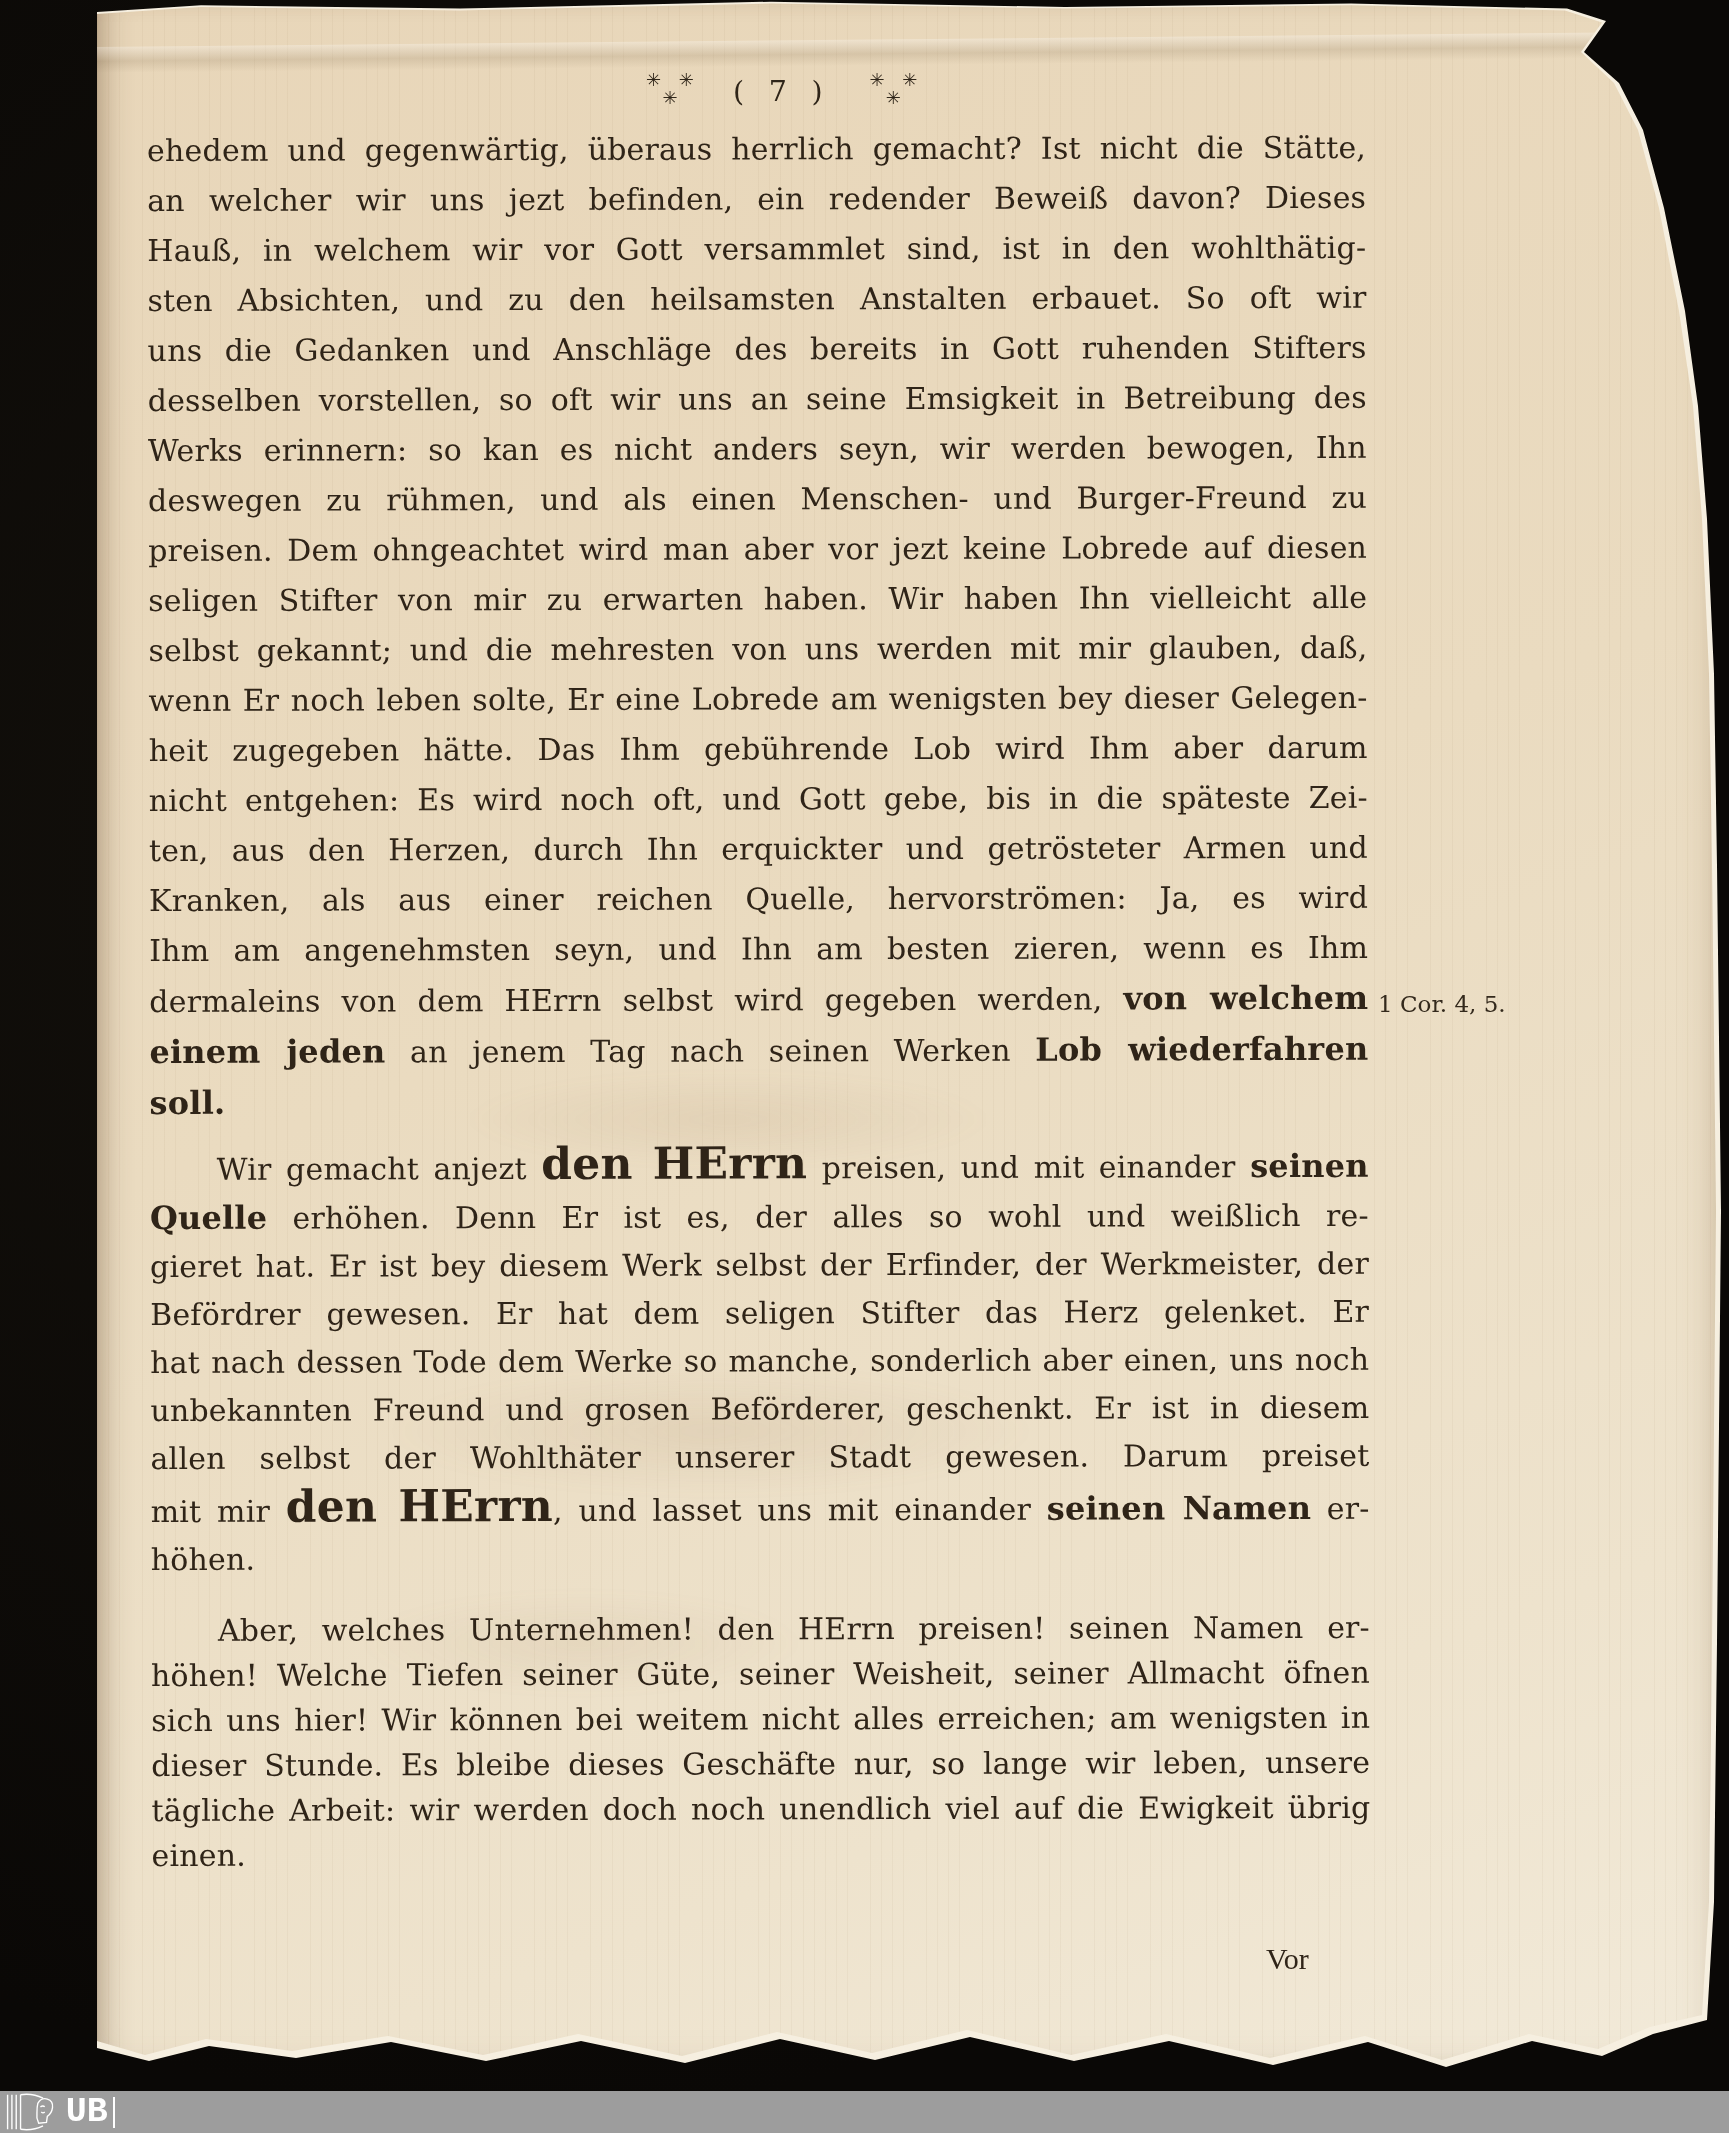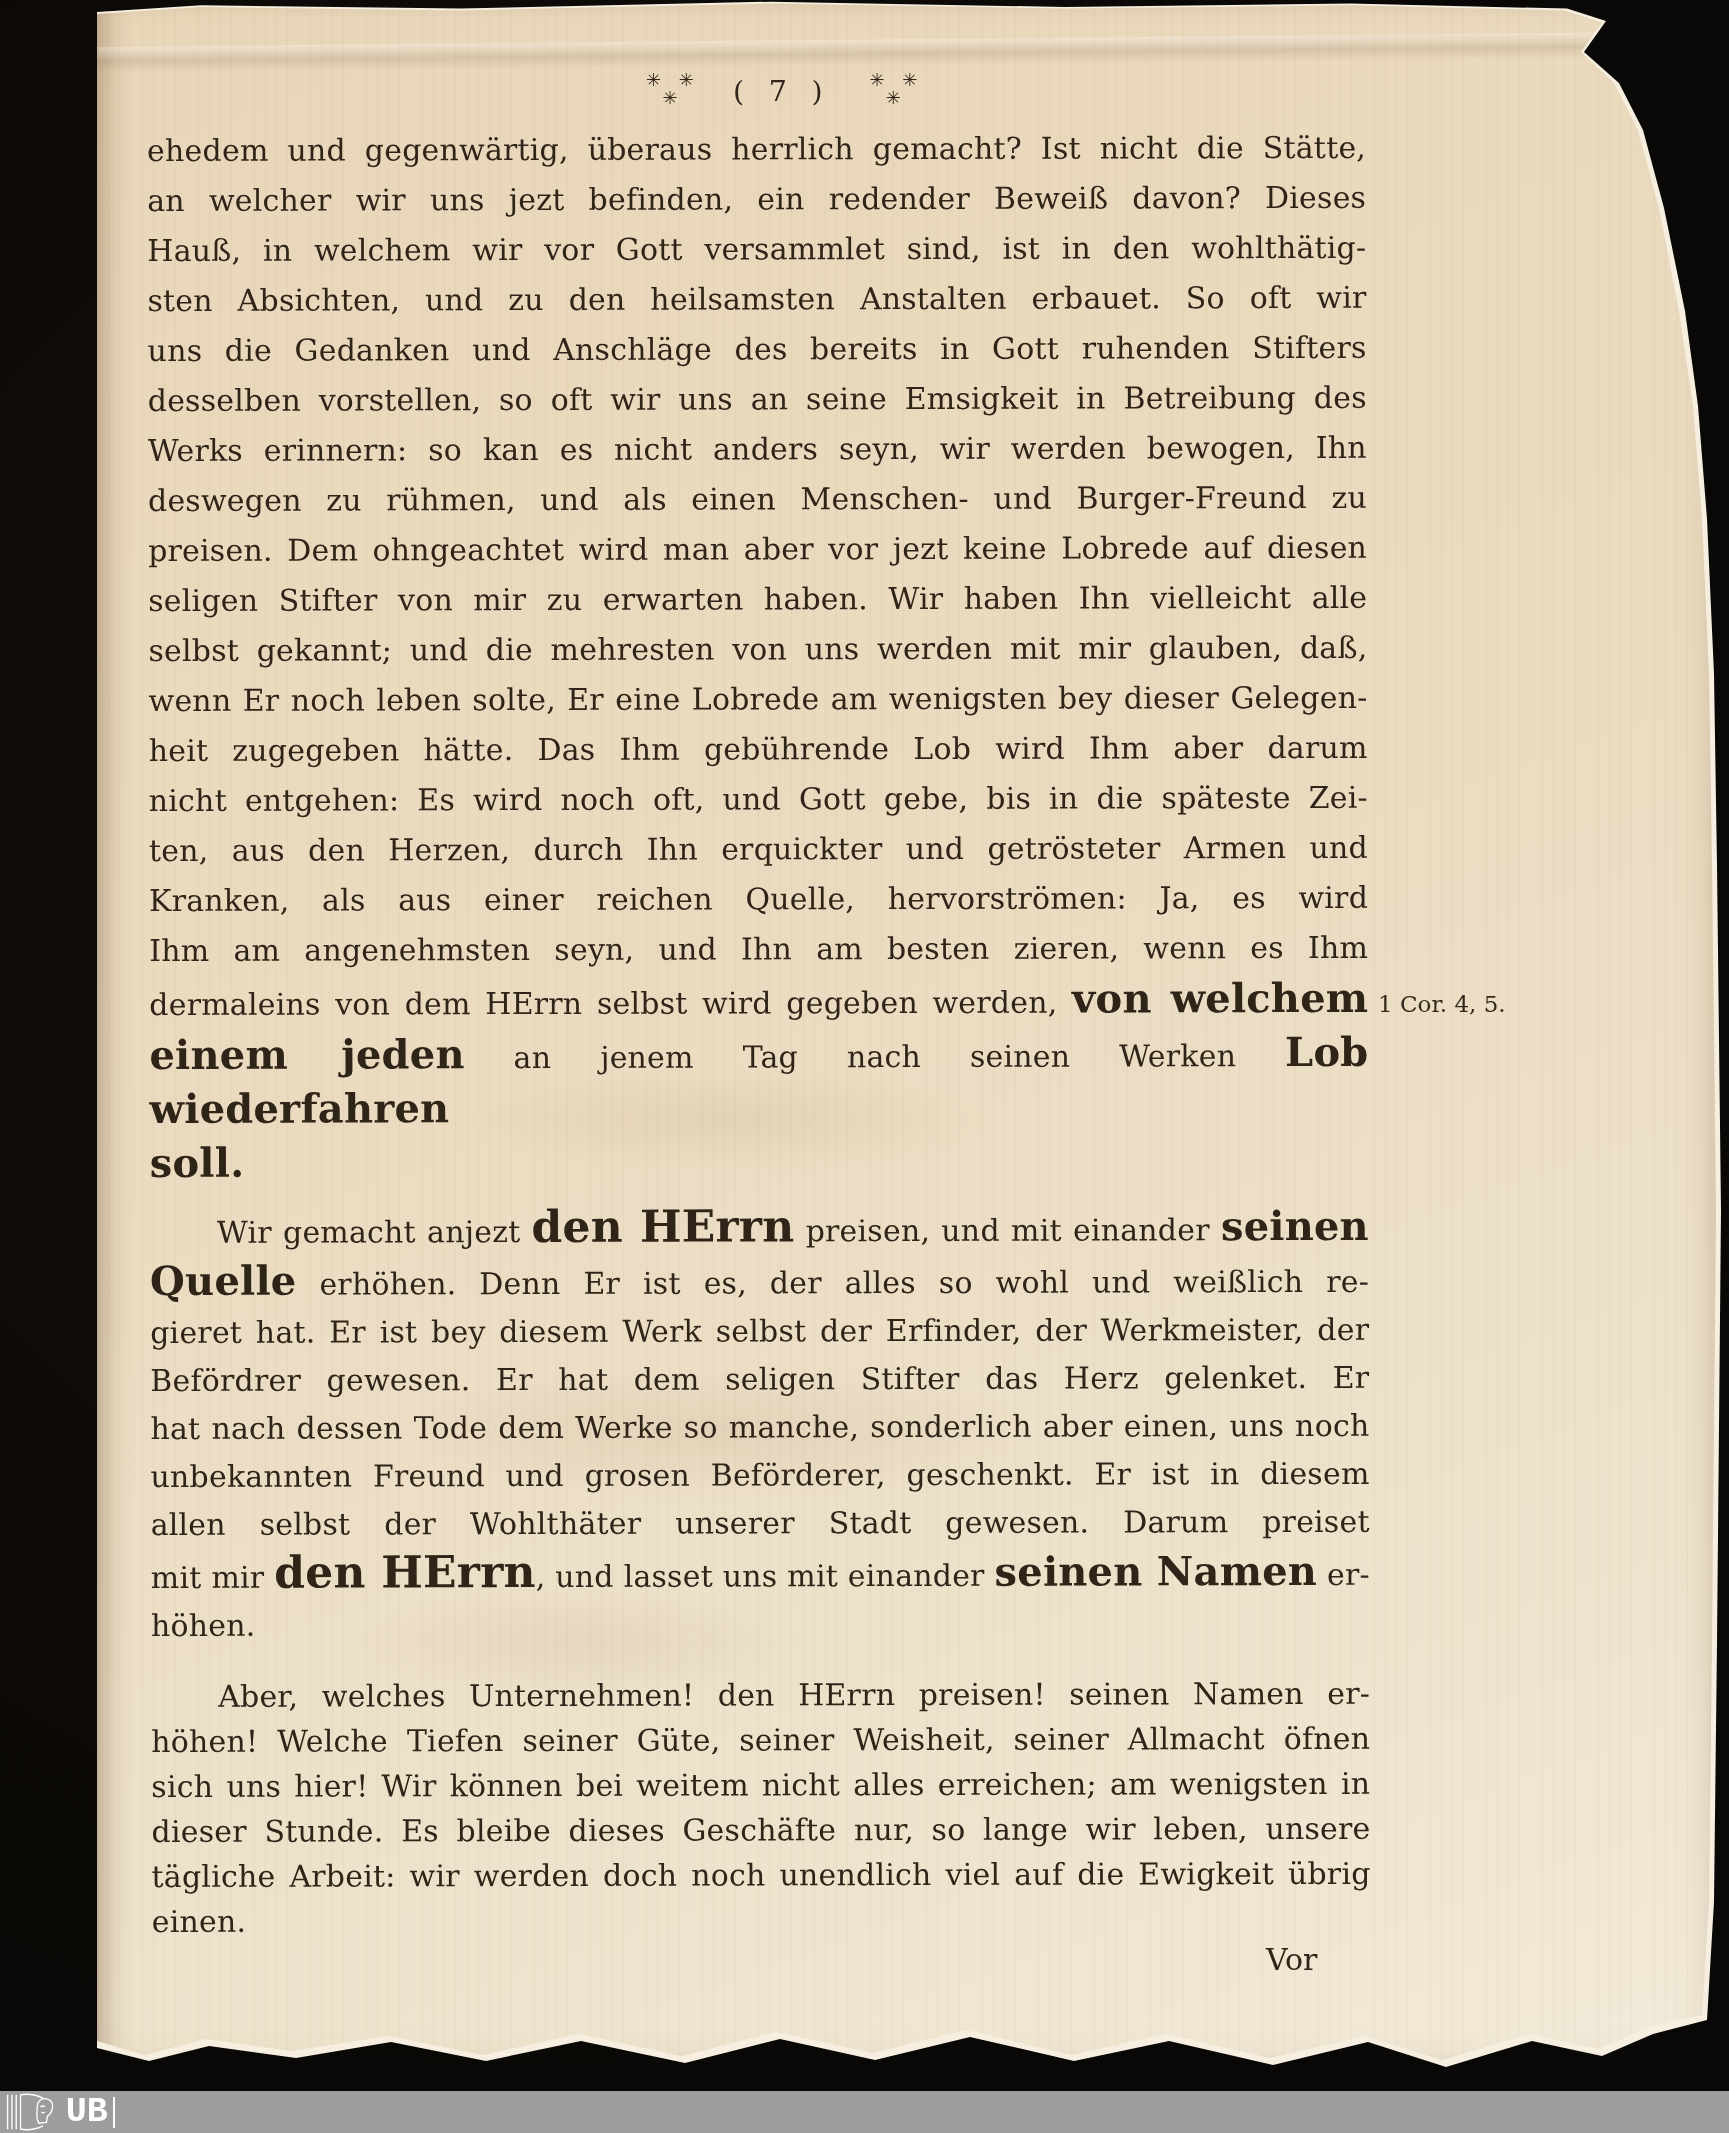--- a/index.html
+++ b/index.html
@@ -34,25 +34,25 @@
     font-size:30px;transform:rotate(-.15deg);transform-origin:left top;}
   .para{margin:0;}
   .para:nth-child(2){margin-top:12px;}
   .para:nth-child(3){margin-top:24px;}
   .line{text-align:justify;text-align-last:justify;line-height:50px;white-space:normal;
     letter-spacing:0.2px;}
   .para:nth-child(2) .line{line-height:48px;}
   .para:nth-child(3) .line{line-height:45px;}
   .line.last{text-align-last:left;}
   .line.indent{padding-left:67px;}
-  .b{font-weight:bold;font-size:40px;margin-top:37px;}
+  .b{font-weight:bold;font-size:32px;margin-top:37px;}
   .bb{font-weight:bold;font-size:44px;}
 
   .margin-note{position:absolute;left:1281px;top:991px;font-size:23px;color:#33291c;white-space:nowrap;}
-  .catchword{position:absolute;left:1169px;top:1942px;font-size:30px;color:#2f2418;}
+  .catchword{position:absolute;left:1169px;top:1942px;font-size:30px;color:#2f2418;font-family:Liberation Serif, serif;}
 
   .footer-bar{position:absolute;left:0;bottom:0;width:1729px;height:42px;background:#9d9d9d;
     display:flex;align-items:center;font-family:"Liberation Sans", sans-serif;}
   .logo{display:flex;align-items:center;height:35px;margin-left:5.2px;color:#fff;}
   .logo svg{display:block;}
   .ub-text{font-family:Liberation Mono, monospace;font-weight:bold;font-size:35px;color:#fff;line-height:35px;margin-left:3.5px;}
   .logo-divider{width:2.6px;height:31px;background:#fff;margin-left:5.2px;}
   .footer-text{margin-left:35px;color:#f2f2f2;font-size:16.4px;line-height:20px;}
 </style>
 </head>

